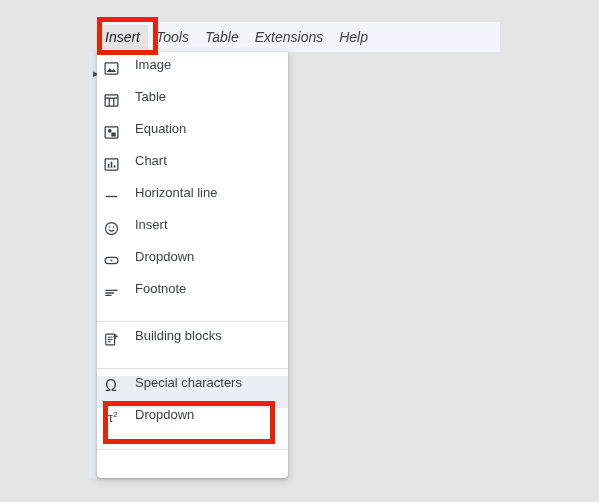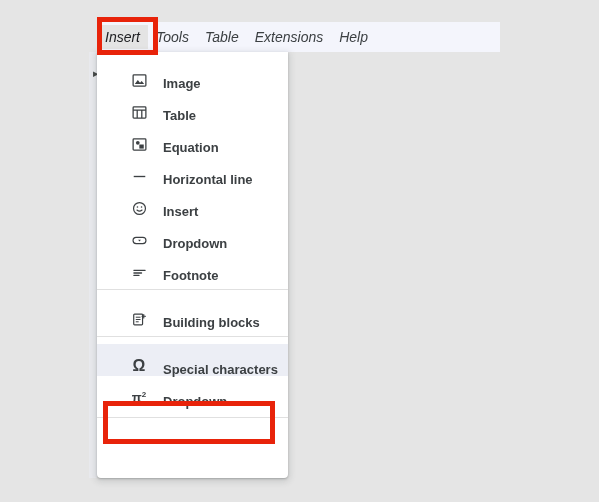--- a/index.html
+++ b/index.html
@@ -50,22 +50,22 @@
   
   .dropdown{
     position:absolute;left:97px;top:52px;width:191px;height:426px;
     background:#ffffff;
     box-shadow:0 2px 6px 2px rgba(60,64,67,.15),0 1px 2px 0 rgba(60,64,67,.3);
     border-radius:0 0 4px 4px;
     box-sizing:border-box;
     padding-top:6px;
   }
   .mi{
-    position:relative;display:flex;align-items:flex-end;
-    height:32px;padding:0 12px 0 32px;box-sizing:border-box;font-weight:bold;
+    position:relative;display:flex;align-items:flex-start;
+    height:32px;padding:0 12px 0 4px;box-sizing:border-box;
   }
   .mi.hover{background:#eceef5;}
   .mi .ico{
     width:20px;height:20px;flex:0 0 20px;margin-right:14px;
     display:flex;align-items:center;justify-content:center;
     color:#3c4043;
   }
   .mi .ico svg{display:block;}
   .mi .lbl{
     font-size:13px;color:#3c4043;line-height:1;white-space:nowrap;
@@ -127,20 +127,31 @@
       <span class="ico">
         <svg width="17" height="17" viewBox="0 0 20 20" fill="none" stroke="#3c4043" stroke-width="1.5">
           <rect x="2.5" y="3.5" width="15" height="13" rx="1"></rect>
           <circle cx="8" cy="8" r="2.2" fill="#3c4043" stroke="none"></circle>
           <rect x="9.8" y="10" width="5.2" height="4.8" fill="#3c4043" stroke="none"></rect>
         </svg>
       </span>
       <span class="lbl">Equation</span>
     </div>
 
+    <div class="mi">
+      <span class="ico">
+        <svg width="17" height="17" viewBox="0 0 20 20" fill="none" stroke="#3c4043" stroke-width="1.5">
+          <rect x="2.5" y="3.5" width="15" height="13" rx="1"></rect>
+          <rect x="5.6" y="9.5" width="1.9" height="4.3" fill="#3c4043" stroke="none"></rect>
+          <rect x="9.1" y="6.6" width="1.9" height="7.2" fill="#3c4043" stroke="none"></rect>
+          <rect x="12.6" y="11" width="1.9" height="2.8" fill="#3c4043" stroke="none"></rect>
+        </svg>
+      </span>
+      <span class="lbl">Chart</span>
+    </div>
 
     <div class="mi">
       <span class="ico">
         <svg width="17" height="17" viewBox="0 0 20 20" stroke="#3c4043" stroke-width="1.6">
           <path d="M3.2 10 H16.8"></path>
         </svg>
       </span>
       <span class="lbl">Horizontal line</span>
     </div>
 

